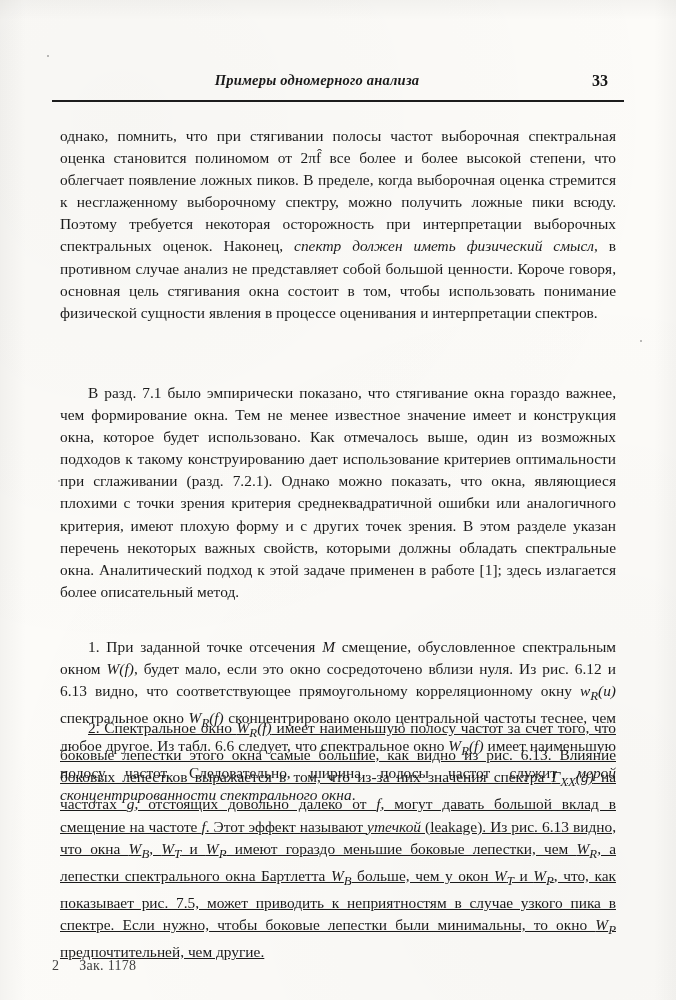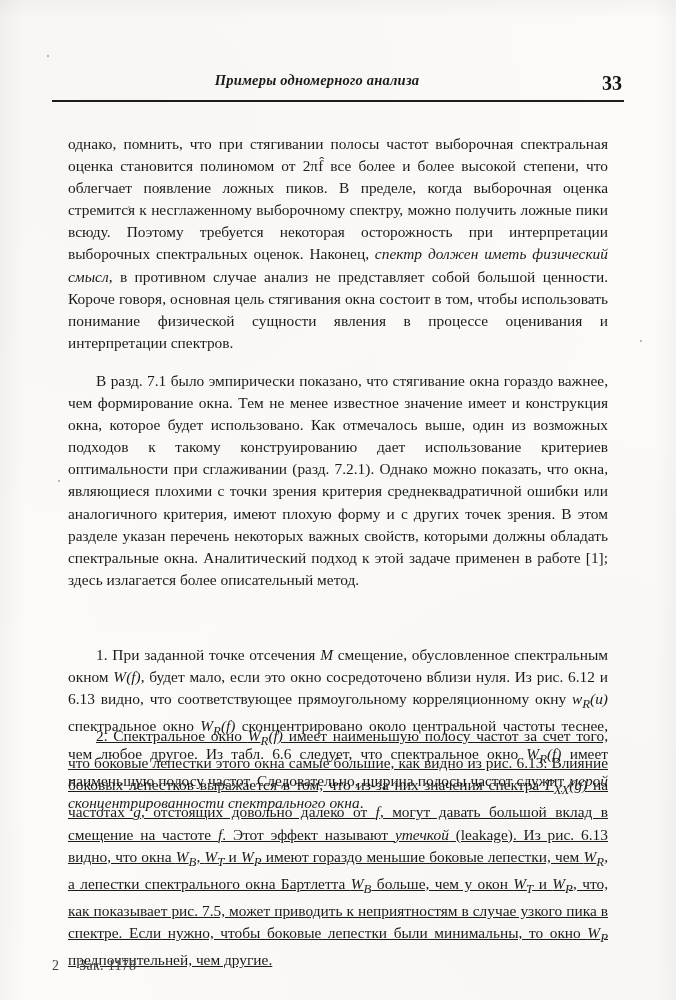--- a/index.html
+++ b/index.html
@@ -56,58 +56,58 @@
     width: 530px;
     text-align: center;
     font-style: italic;
     font-weight: bold;
     font-size: 14.5px;
     letter-spacing: 0.2px;
     color: #1a1a1a;
   }
   .runhead-page {
     position: absolute;
-    right: 2px;
+    right: 16px;
     top: 0px;
-    font-size: 20px;
+    font-size: 16px;
     font-weight: bold;
     color: #141414;
   }
   .rule {
     position: absolute;
     left: 0;
     top: 100px;
     width: 572px;
     height: 2.2px;
     background: #1d1d1d;
   }
 
   
   .para {
     font-size: 15.4px;
     line-height: 22.1px;
     text-align: justify;
     text-justify: inter-word;
     color: #1b1b1b;
-    margin: 16px;
+    margin: 8px;
     hyphens: manual;
   }
   .para.indent { text-indent: 28px; }
   .block-1 { position: absolute; left: 0; top: 117px; width: 572px; }
   .section-head {
     position: absolute;
     left: 0;
     top: 337px;
     width: 572px;
     text-align: center;
     font-weight: bold;
     font-size: 15.5px;
     letter-spacing: 0.2px;
   }
-  .block-2 { position: absolute; left: 0; top: 354px; width: 572px; }
+  .block-2 { position: absolute; left: 0; top: 374px; width: 572px; }
   .block-3 { position: absolute; left: 0; top: 628px; width: 572px; }
   .block-4 { position: absolute; left: 0; top: 709px; width: 572px; text-decoration: underline; }
 
   i.it { font-style: italic; }
   .math { font-style: italic; font-family: "Liberation Serif", serif; }
 
   
   .footer {
     position: absolute;
     left: 52px;

